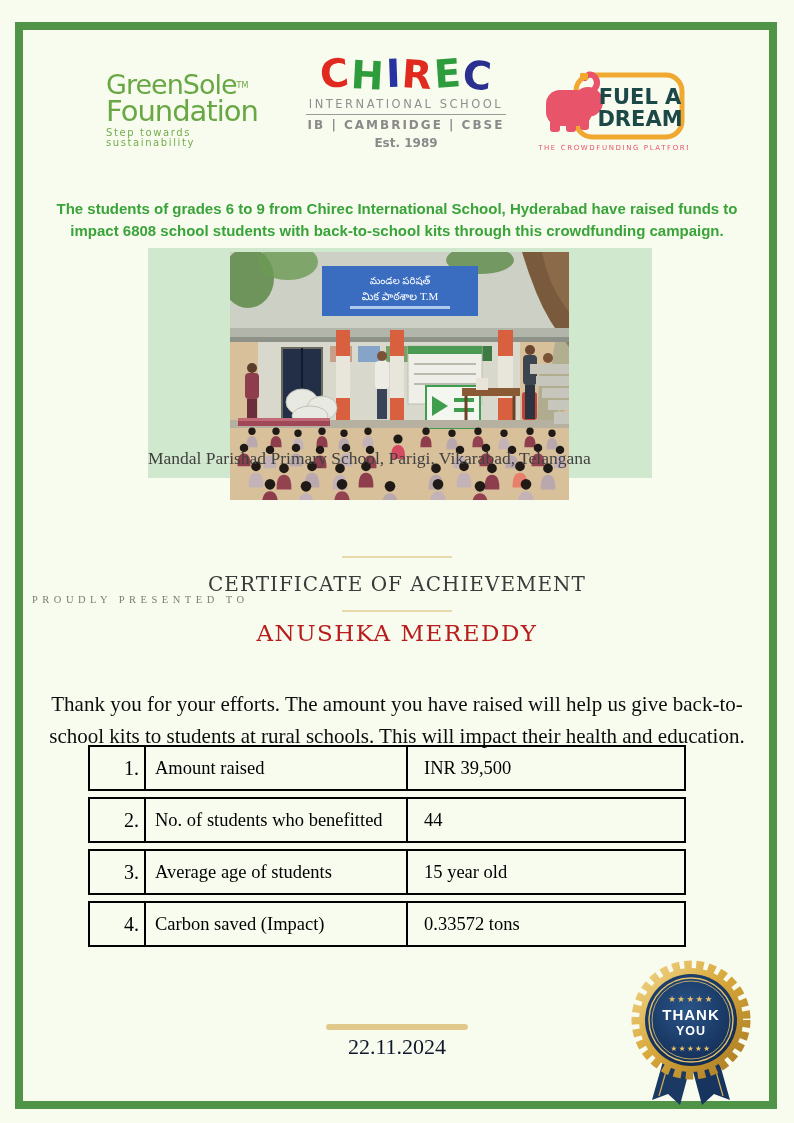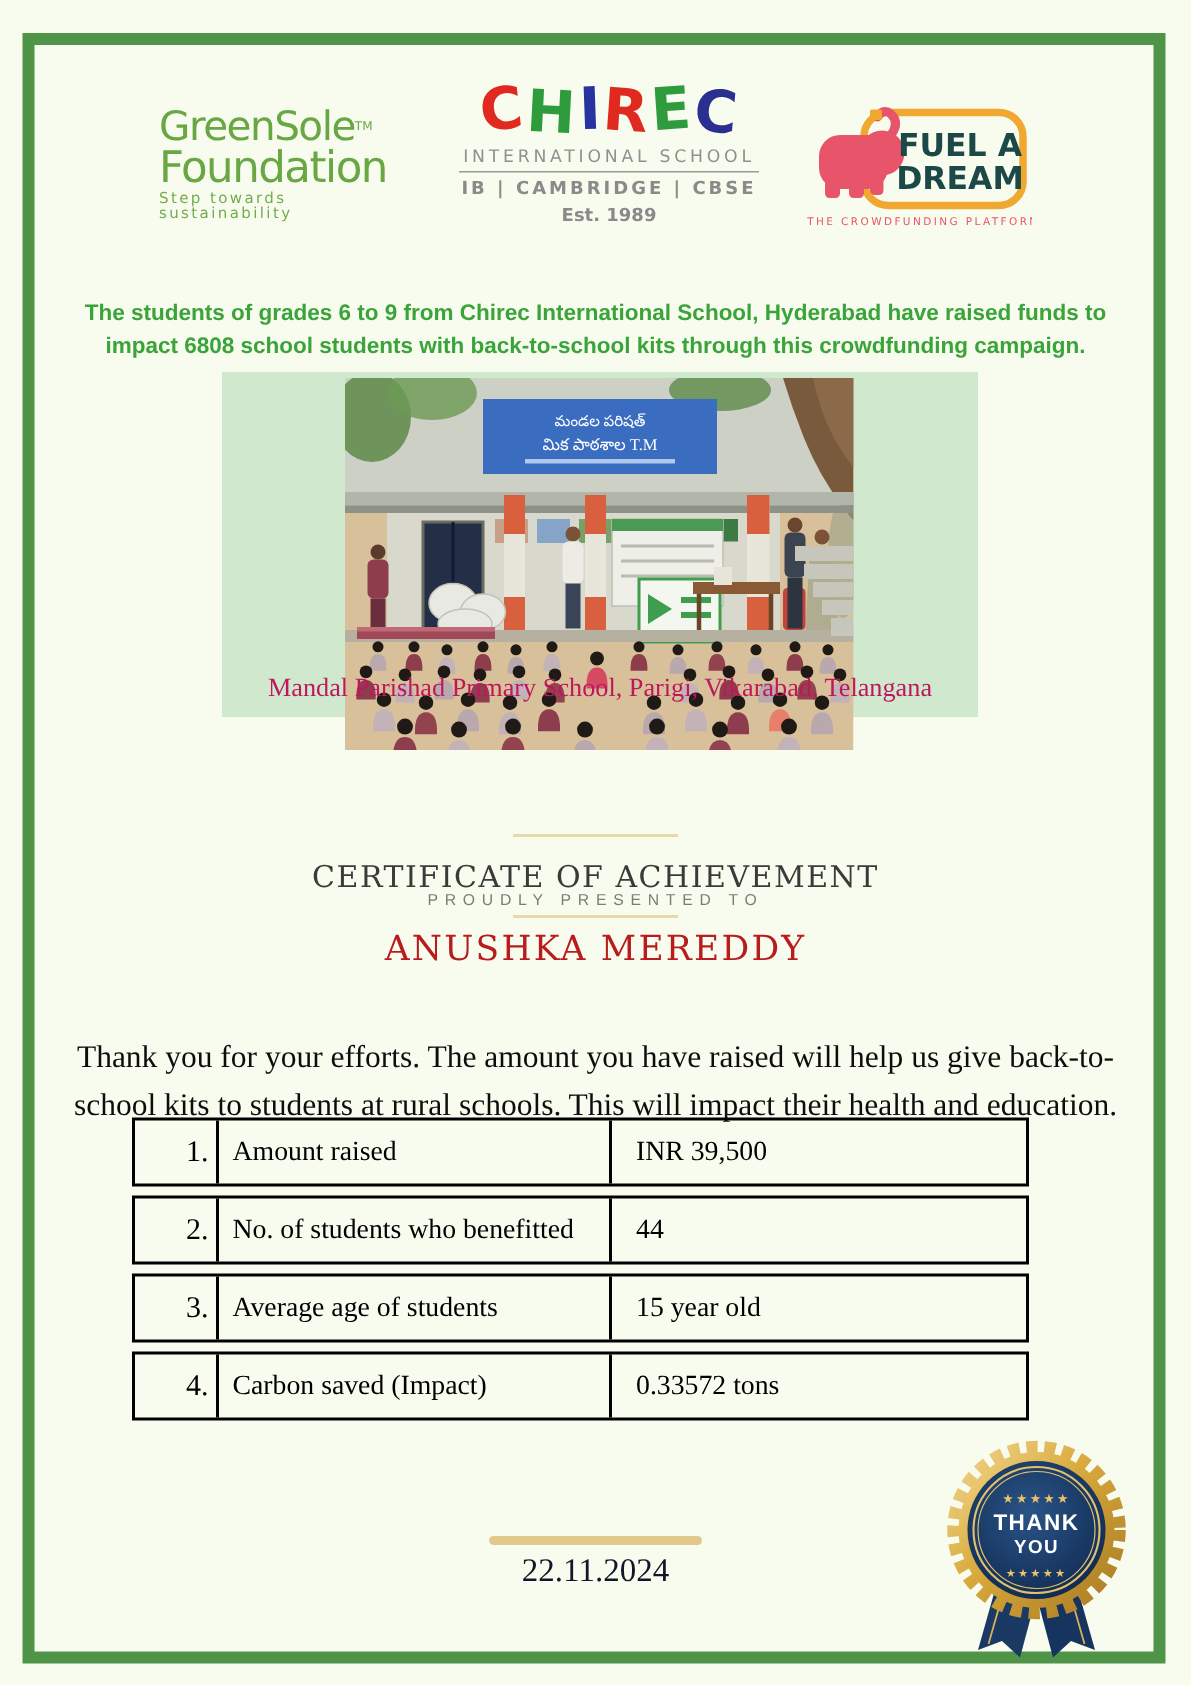--- a/index.html
+++ b/index.html
@@ -35,31 +35,31 @@
   .fuel{margin-top:8px;}
 
   
   .intro{position:absolute;top:183px;left:42px;width:710px;text-align:center;
          color:#3aa33a;font-family:"Liberation Sans",sans-serif;font-weight:bold;
          font-size:15px;line-height:1.45;}
 
   
   .photo-card{position:absolute;left:148px;top:248px;width:504px;height:230px;background:#d0e8cd;}
   .photo-svg{position:absolute;left:82px;top:4px;width:339px;height:248px;display:block;}
-  .photo-caption{position:absolute;left:0;right:0;bottom:9px;text-align:center;
-                 font-size:17.5px;color:#be185d;}
+  .photo-caption{position:absolute;left:0;right:0;bottom:9px;text-align:left;
+                 font-size:17.5px;color:#404040;}
 
   
   .cert-row{position:absolute;top:556px;left:0;right:0;display:flex;align-items:center;
             justify-content:center;gap:14px;flex-direction:column;}
   .cert-rule{width:110px;height:2px;background:#e7d9a8;}
   .cert-heading{font-family:"DejaVu Serif",serif;font-size:20px;color:#3a3a3a;letter-spacing:1px;}
-  .presented{position:absolute;top:594px;left:0;right:0;text-align:center;
-             font-family:Liberation Sans, sans-serif;font-size:10.5px;letter-spacing:4.5px;
-             color:#7c7c74;}
+  .presented{position:absolute;top:594px;left:0;right:0;text-align:left;
+             font-family:Liberation Serif, serif;font-size:10.5px;letter-spacing:4.5px;
+             color:#7c7c74;padding-left:32px;}
   .recipient{position:absolute;top:620px;left:0;right:0;text-align:center;
              font-family:"DejaVu Serif",serif;font-size:23px;color:#b91c1c;letter-spacing:1.5px;}
   .thanks{position:absolute;top:668px;left:32px;width:730px;text-align:center;
           font-size:21px;line-height:1.5;color:#0d0d0d;}
 
   
   .impact-table{position:absolute;left:88px;top:745px;width:598px;display:flex;
                 flex-direction:column;gap:6px;}
   .it-row{display:flex;border:2px solid #000;height:46px;box-sizing:border-box;}
   .it-num{width:56px;border-right:2px solid #000;display:flex;align-items:center;

